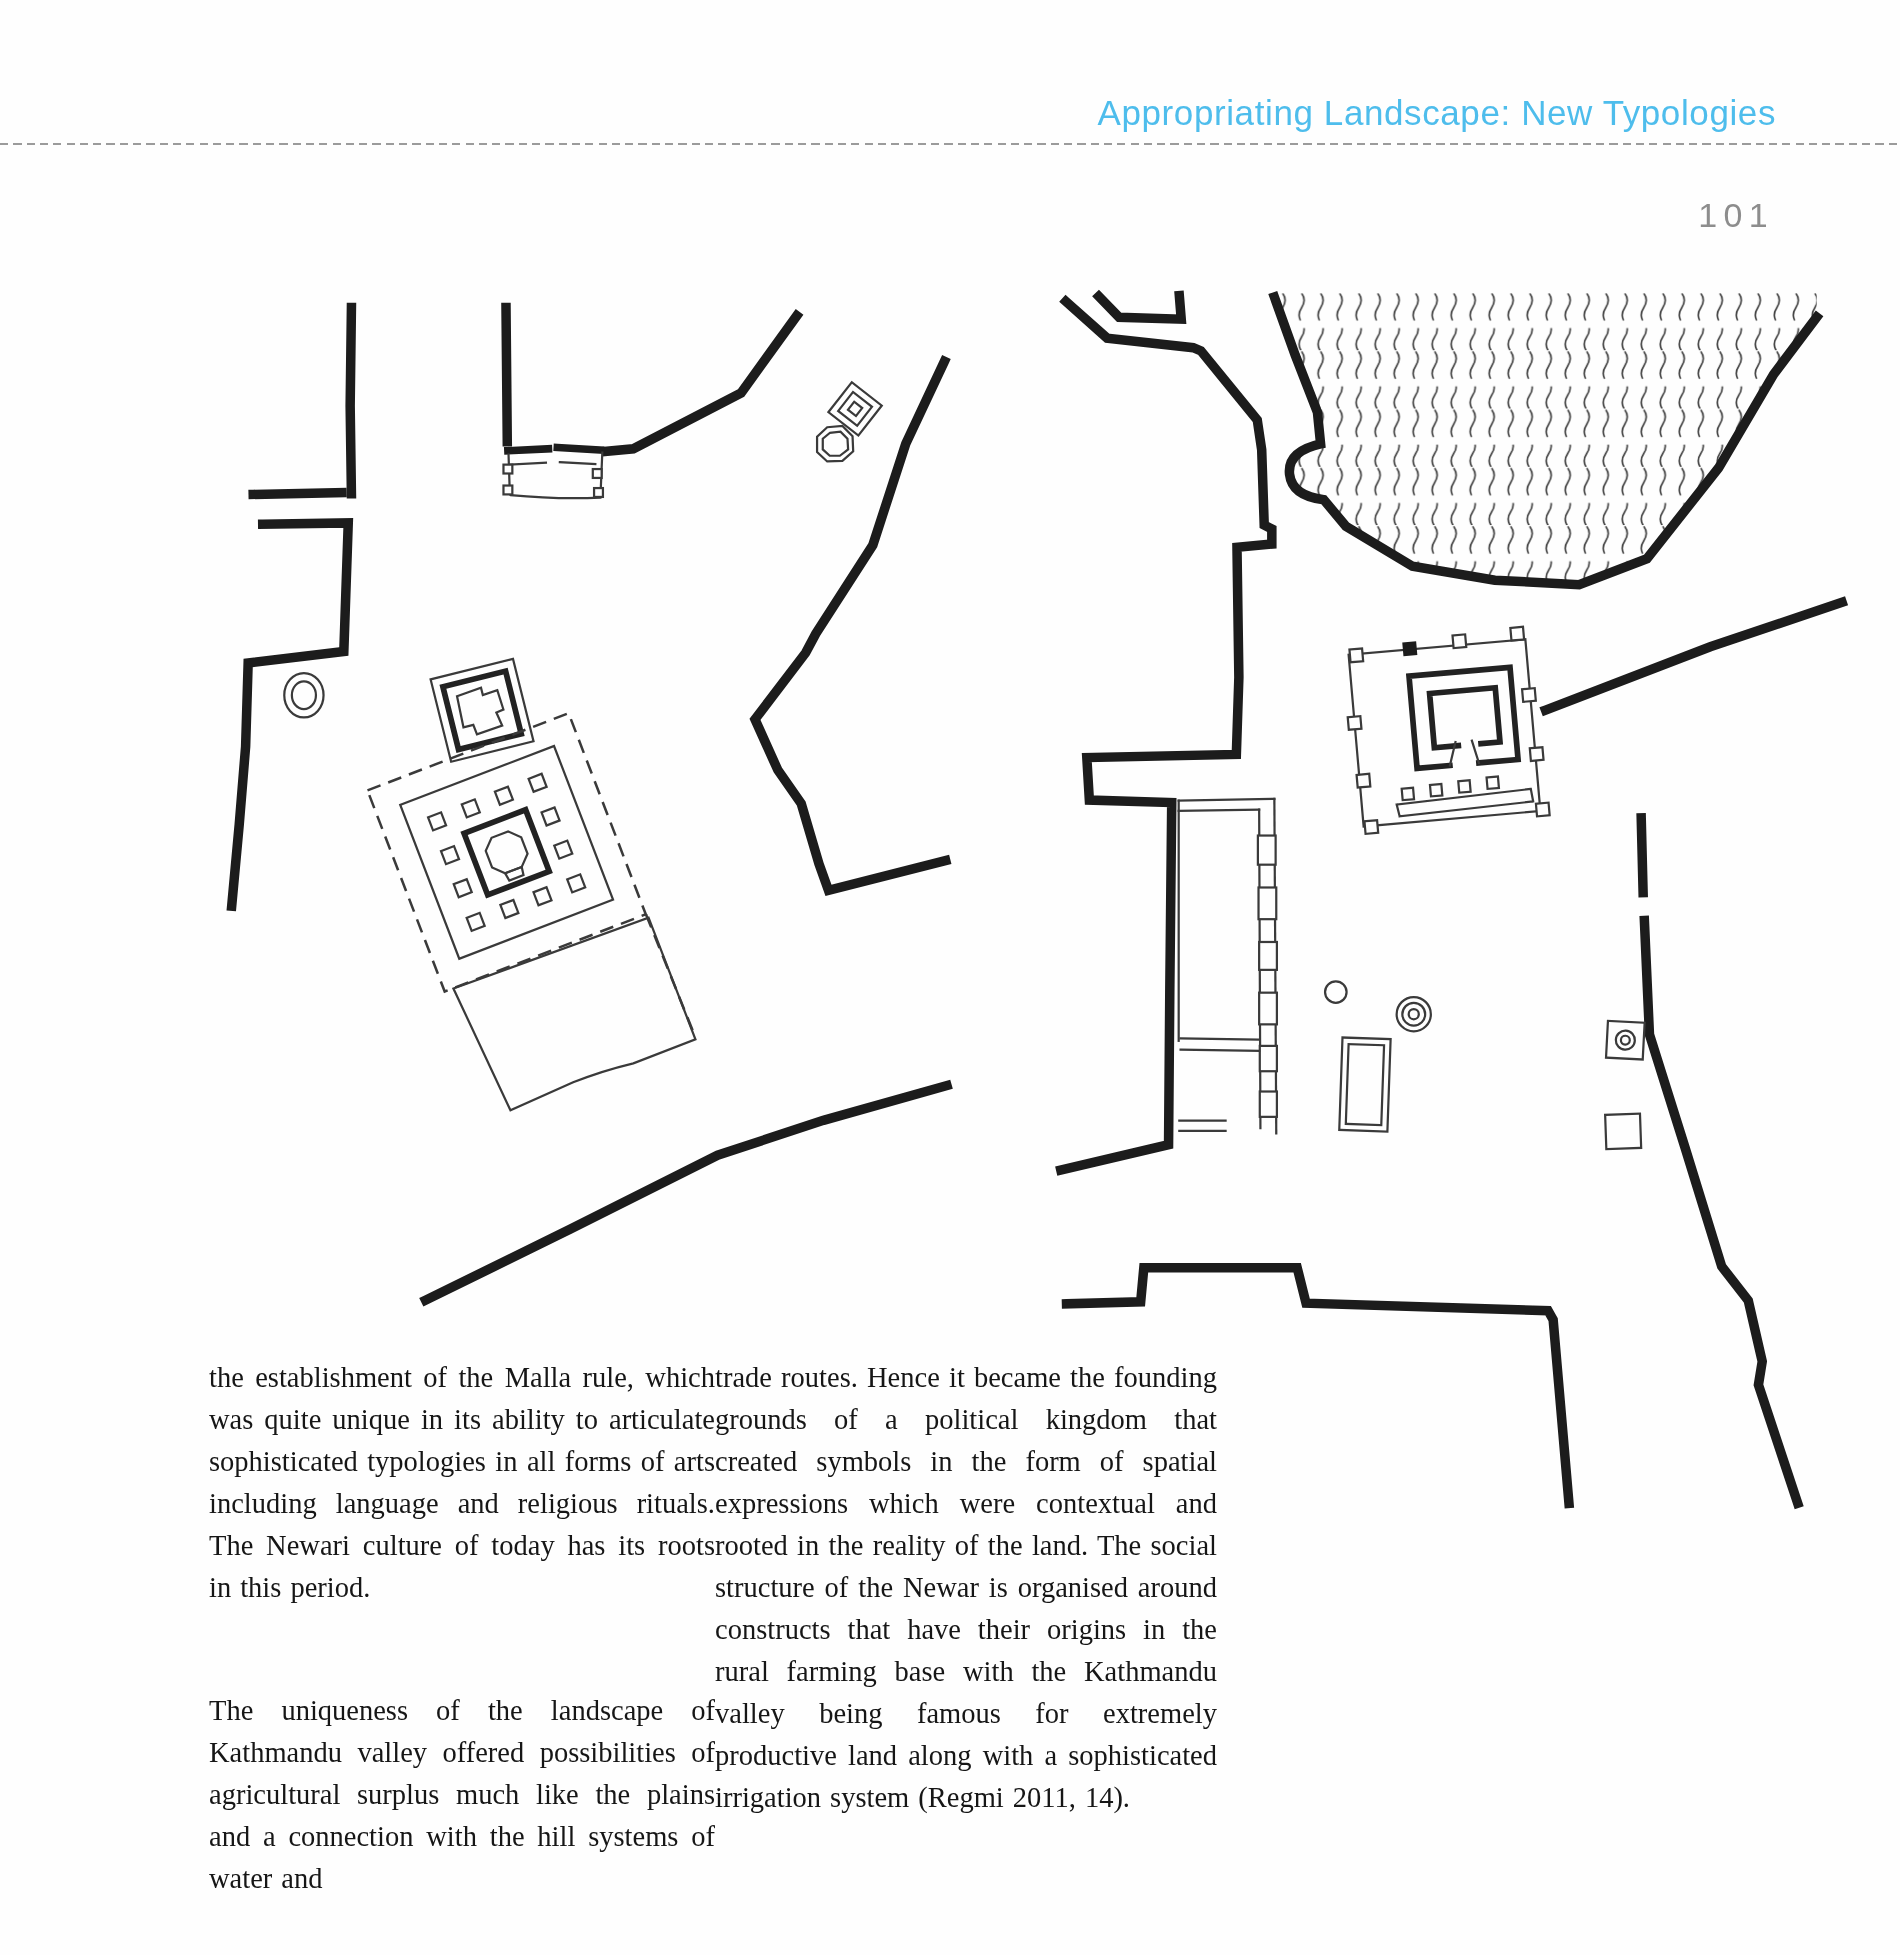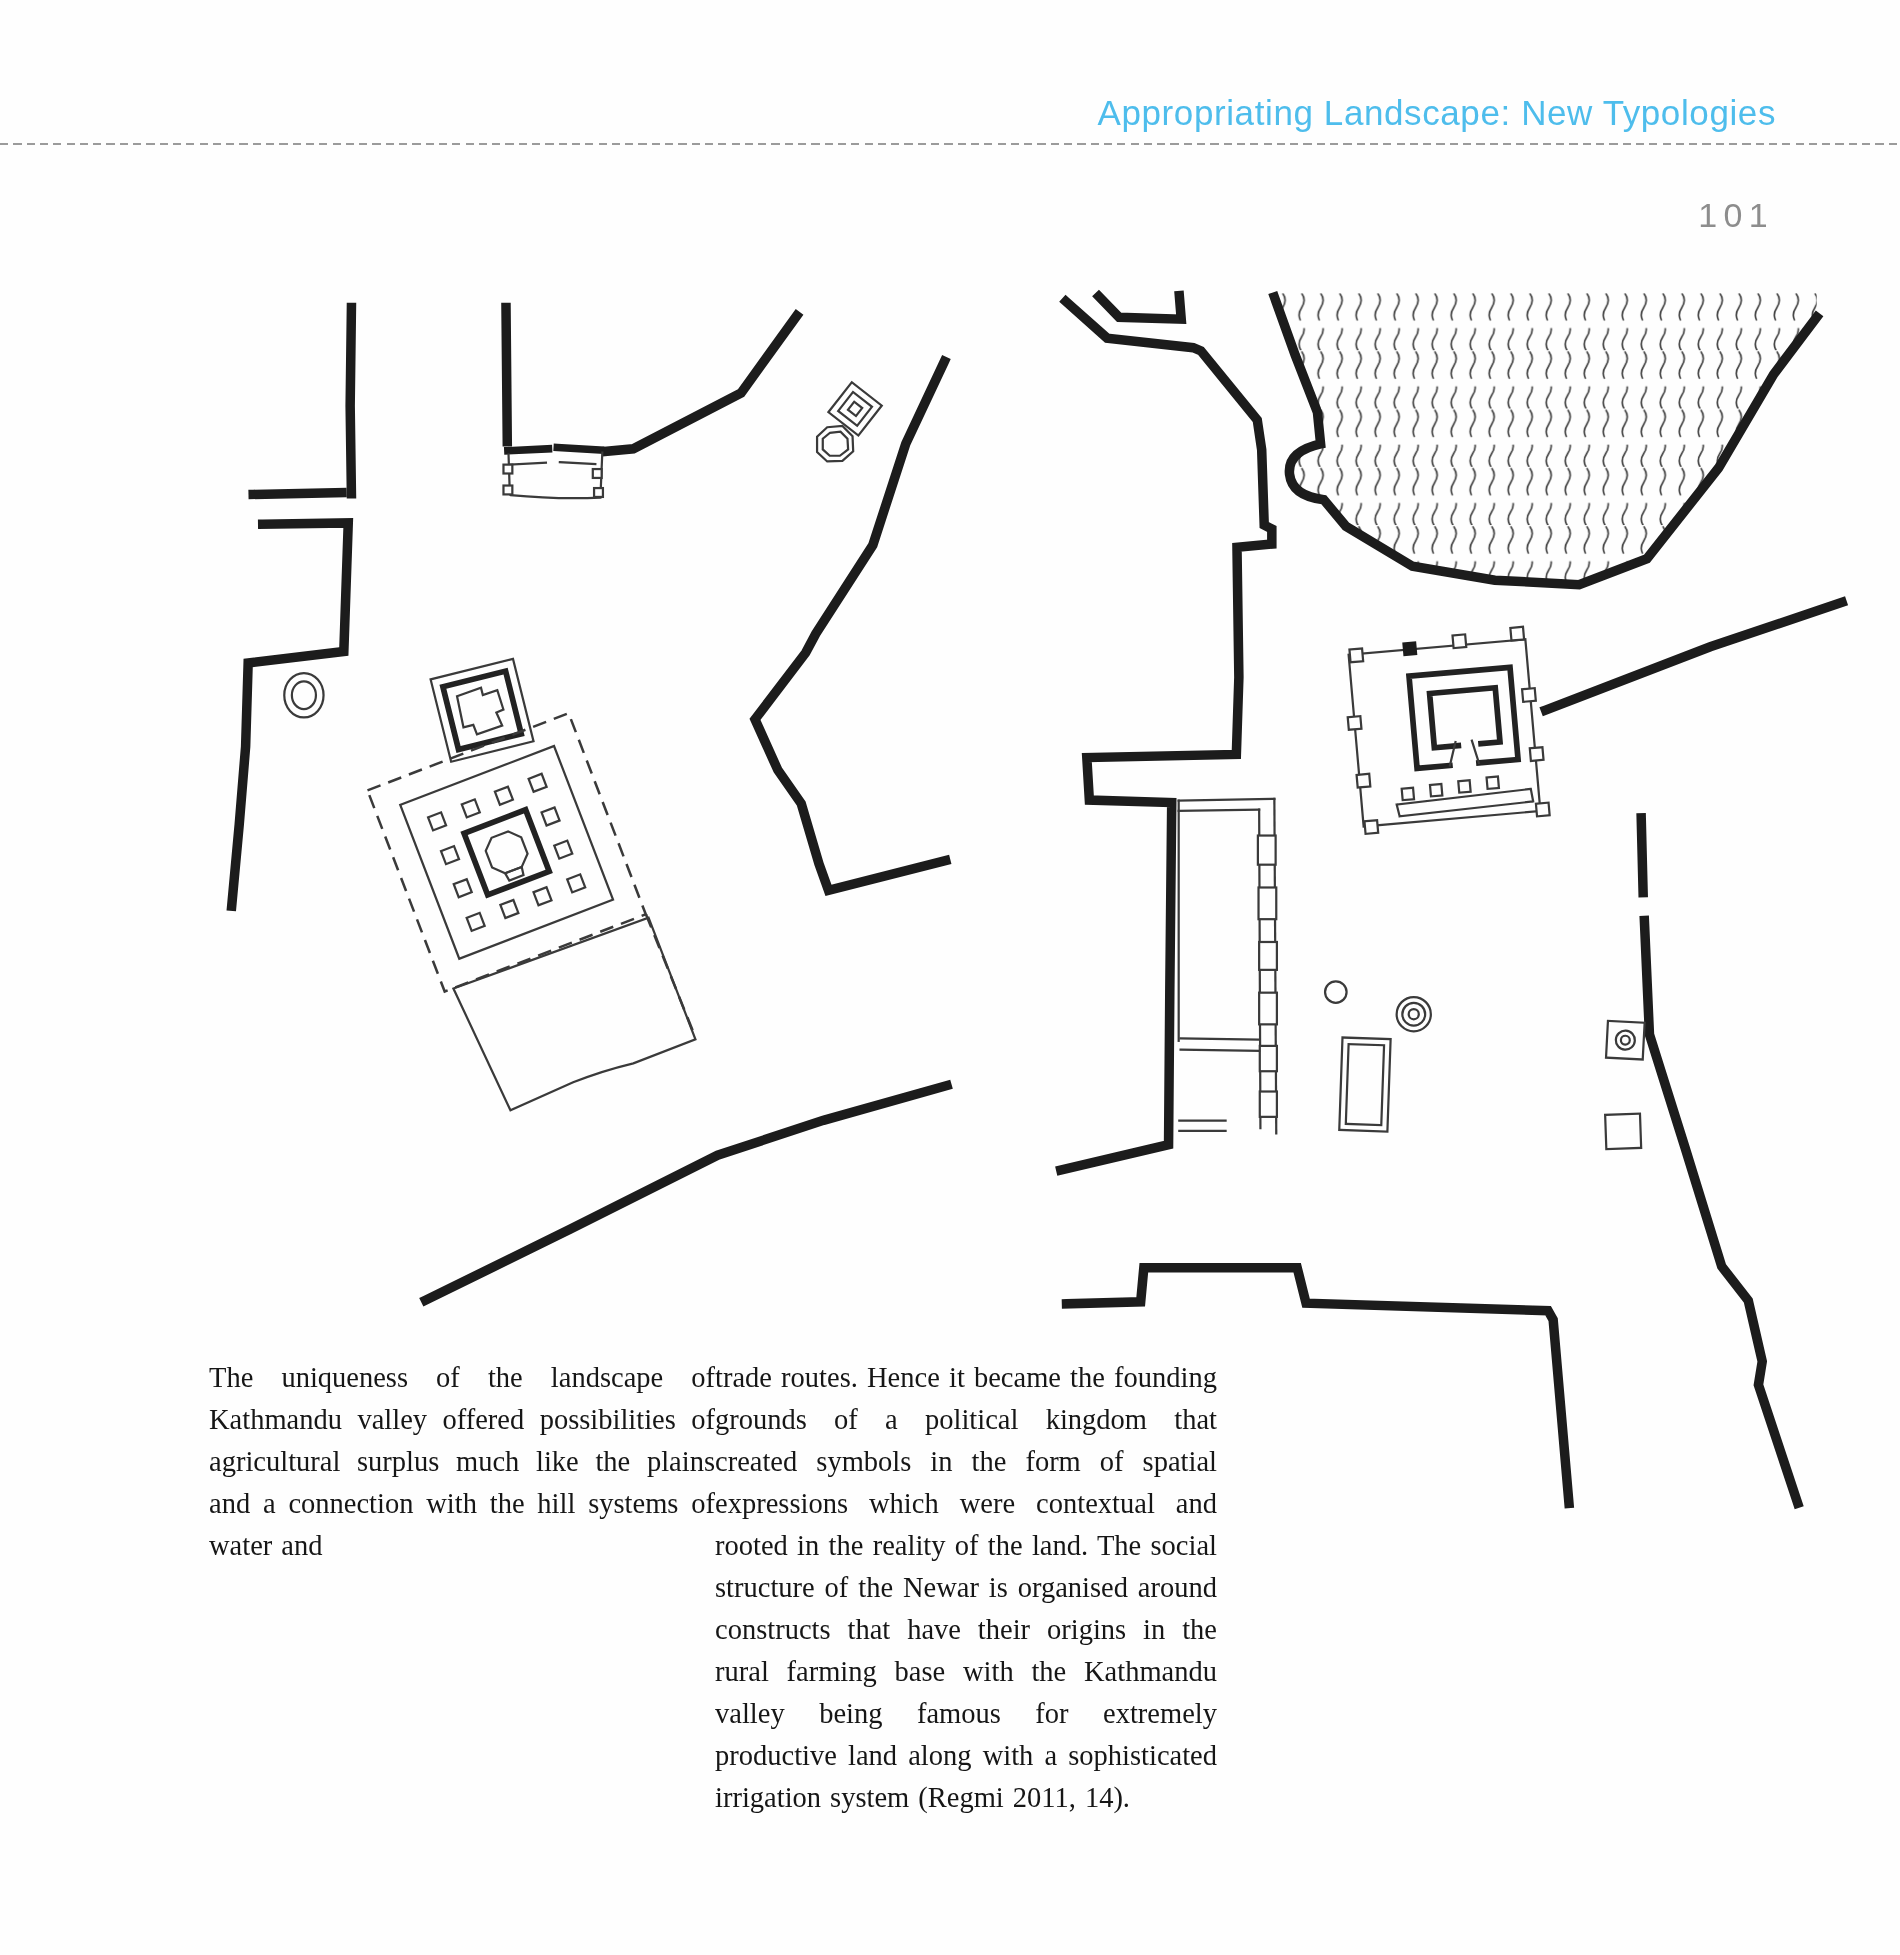--- a/index.html
+++ b/index.html
@@ -45,21 +45,21 @@
   .dsh{stroke:#3a3a3a;fill:none;stroke-width:4;stroke-dasharray:22 13;stroke-linecap:butt;}
   .solid{fill:#1c1c1c;stroke:none;}
   
   .col{
     position:absolute; top:1357px;
     font-size:28.5px; line-height:42px;
     text-align:justify;
     word-spacing:1.9px;
   }
   .col p{margin:0;}
-  .col p + p{margin-top:57px;text-decoration:underline;}
+  .col p + p{margin-top:81px;}
   .col-left{left:209px; width:506px;}
   .col-right{left:715px; width:502px;}
 </style>
 </head>
 <body>
 
 <div class="header-title">Appropriating Landscape: New Typologies</div>
 <div class="header-rule"></div>
 <div class="page-number">101</div>
 
@@ -220,19 +220,20 @@
       <circle class="tn" cx="2566" cy="1641" r="7"></circle>
     </g>
     <g transform="rotate(-2 2562 1785)">
       <rect class="tn" x="2535" y="1758" width="55" height="54"></rect>
     </g>
   </svg>
 </figure>
 
 <main>
   <div class="col col-left">
+    <p>the establishment of the Malla rule, which was quite unique in its ability to articulate sophisticated typologies in all forms of arts including language and religious rituals. The Newari culture of today has its roots in this period.</p>
     <p>The uniqueness of the landscape of Kathmandu valley offered possibilities of agricultural surplus much like the plains and a connection with the hill systems of water and</p>
   </div>
   <div class="col col-right">
     <p>trade routes. Hence it became the founding grounds of a political kingdom that created symbols in the form of spatial expressions which were contextual and rooted in the reality of the land. The social structure of the Newar is organised around constructs that have their origins in the rural farming base with the Kathmandu valley being famous for extremely productive land along with a sophisticated irrigation system (Regmi 2011, 14).</p>
   </div>
 </main>
 
 
 </body></html>

